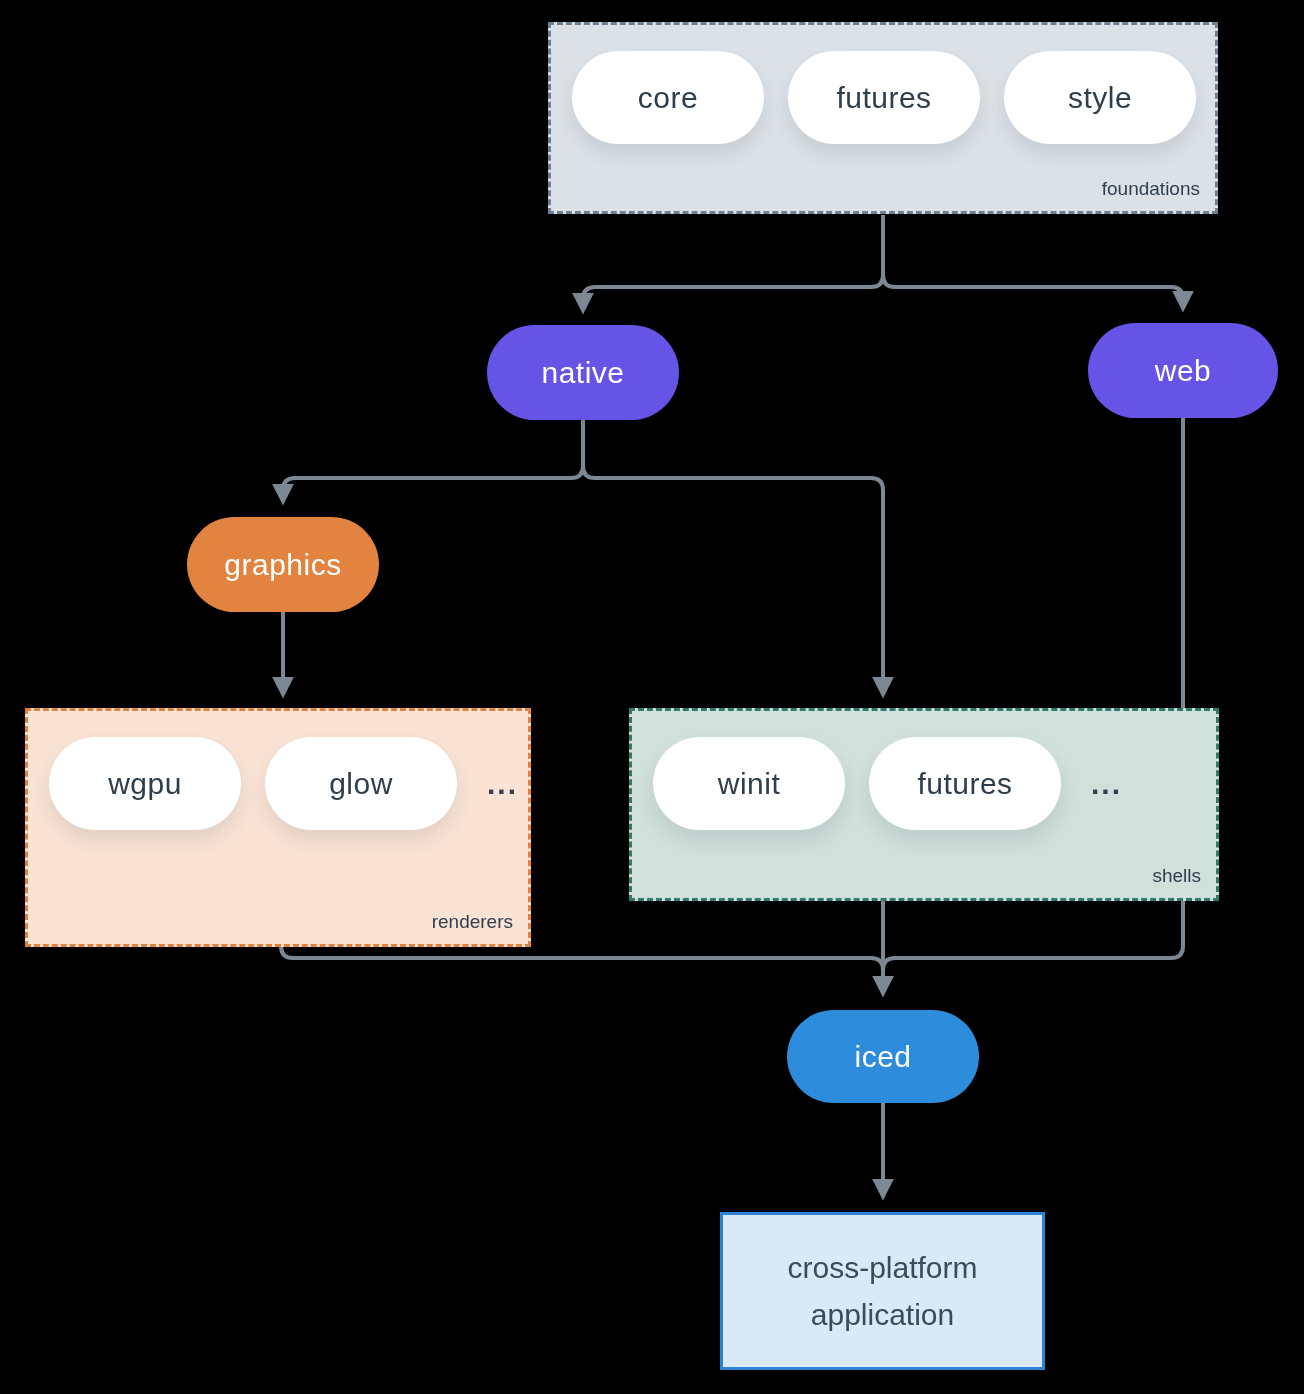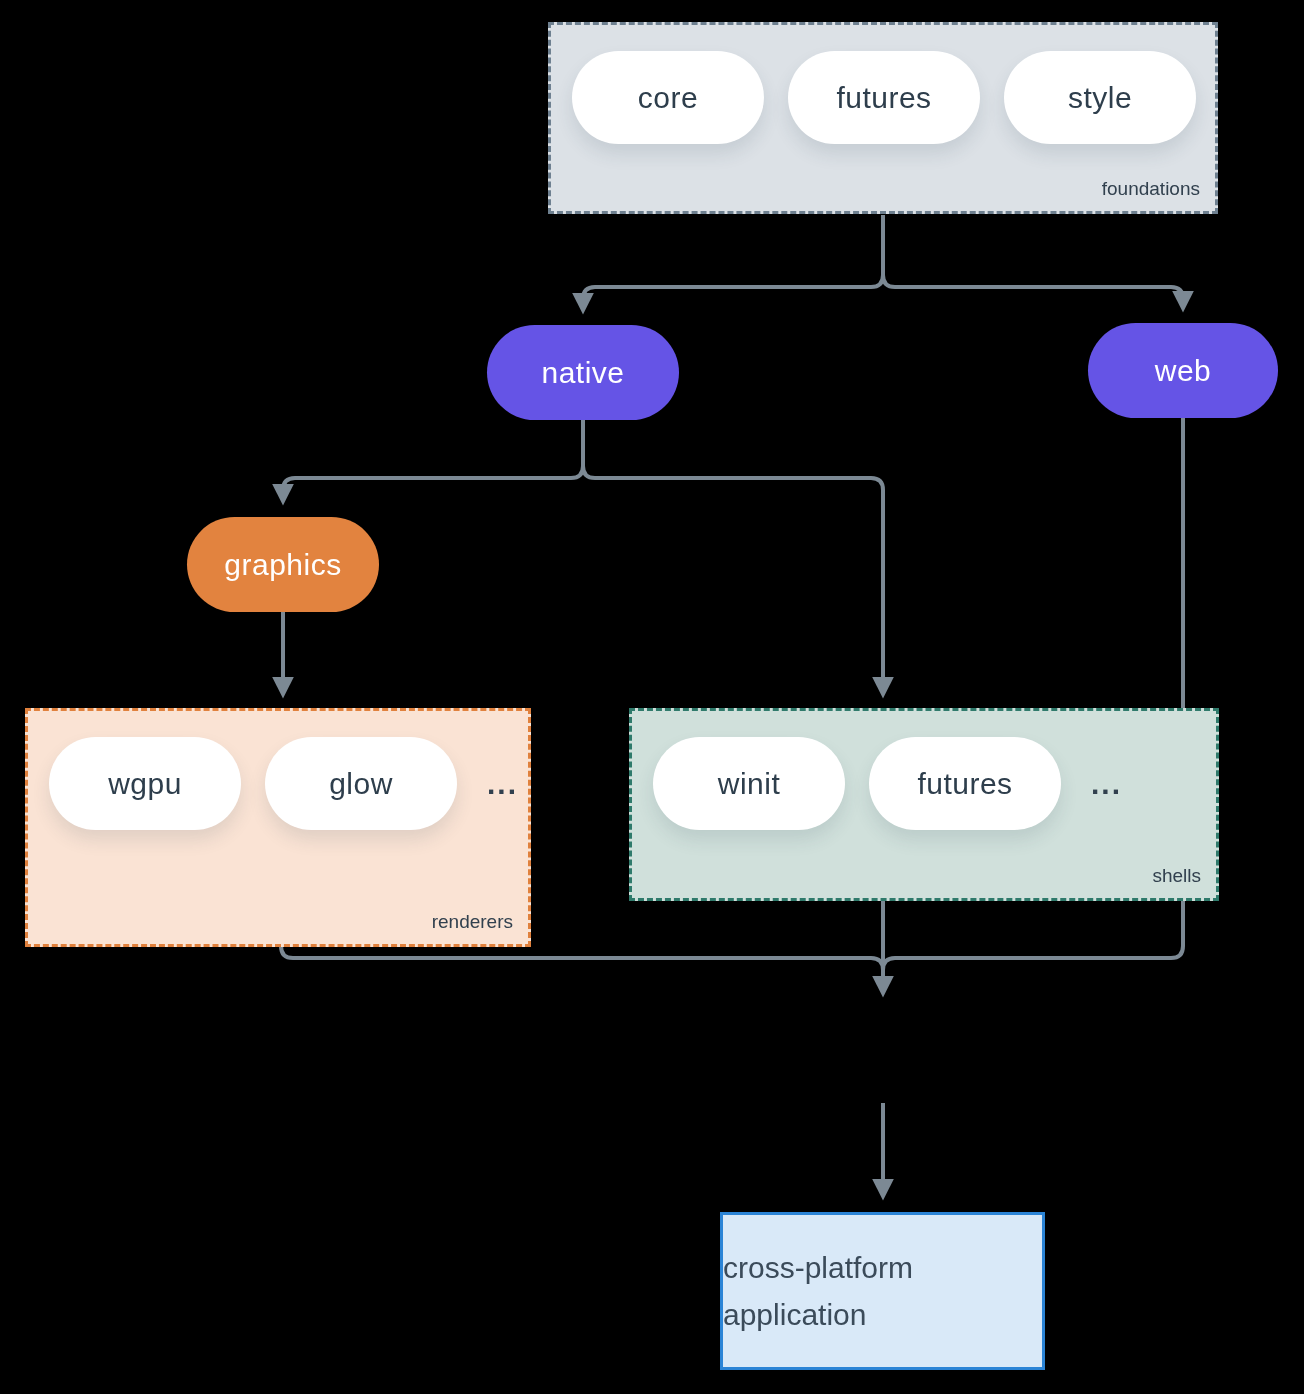--- a/index.html
+++ b/index.html
@@ -93,21 +93,21 @@
   .node-iced     { left: 787px;  top: 1010px; width: 192px; height: 93px; background: #2d8cdb; }
   
   .app-box {
     position: absolute;
     left: 720px; top: 1212px; width: 325px; height: 158px;
     box-sizing: border-box;
     background: #d9e9f8;
     border: 3px solid #2b84d6;
     display: flex;
     flex-direction: column;
-    align-items: flex-start;
+    align-items: center;
     justify-content: center;
     font-size: 30px;
     line-height: 47px;
     color: #3b4b5a;
     text-align: center;
   }
 </style>
 </head>
 <body>
 
@@ -157,19 +157,20 @@
 
   <div class="group group-shells">
     <div class="pill-row">
       <div class="pill pill-white">winit</div>
       <div class="pill pill-white">futures</div>
       <div class="ellipsis">...</div>
     </div>
     <div class="group-label">shells</div>
   </div>
 
+  <div class="node node-iced">iced</div>
 
   <div class="app-box">
     <div>cross-platform</div>
     <div>application</div>
   </div>
 
 </div>
 
 </body></html>

